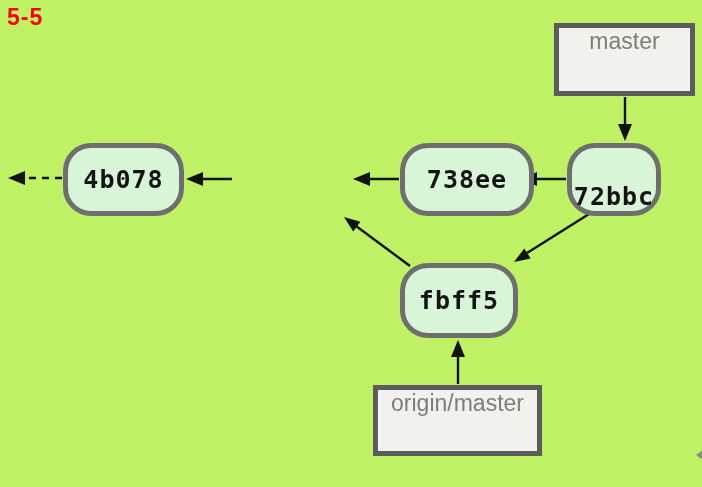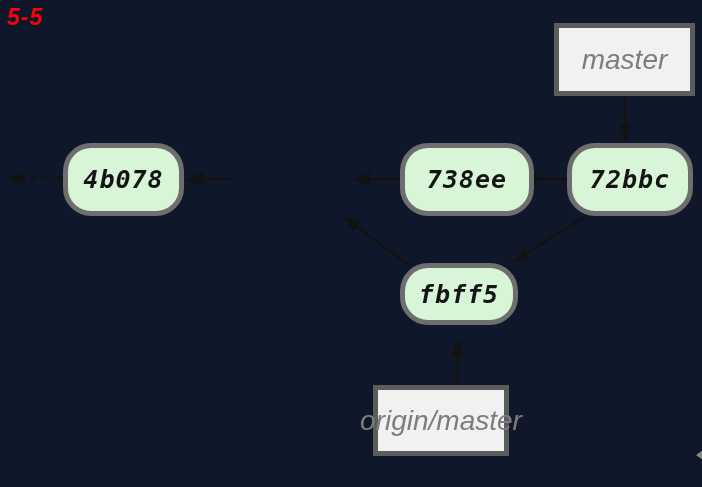--- a/index.html
+++ b/index.html
@@ -1,23 +1,22 @@
 <!DOCTYPE html>
 <html style="--commit-fill: #d8f5d8; --commit-border: #6e6e6e; --ref-fill: #f1f1f0; --ref-border: #5c5c5c; --ref-text: #7d7d7d; --arrow: #121212; --figure-label-color: #fb0007;"><head>
 <meta charset="utf-8">
 <style>
   html, body { margin: 0; padding: 0; background: #ffffff; }
   .canvas {
     position: relative;
     width: 702px;
     height: 487px;
-    background: #0f172a;
+    background: #bef264;
     overflow: hidden;
     font-family: "Liberation Sans", sans-serif;
-    font-style: italic;
   }
   .figure-label {
     position: absolute;
     left: 7px;
     top: 4px;
     font-size: 23px;
     font-weight: bold;
     letter-spacing: 1px;
     color: var(--figure-label-color, #fb0007);
   }
@@ -43,23 +42,23 @@
     font-size: 25px;
     color: #141414;
     letter-spacing: 1px;
   }
   .ref-box {
     position: absolute;
     box-sizing: border-box;
     background: var(--ref-fill, #f1f1f0);
     border: 5px solid var(--ref-border, #5c5c5c);
     display: flex;
-    align-items: center;
+    align-items: flex-start;
     justify-content: center;
-    font-size: 28px;
+    font-size: 23px;
     color: var(--ref-text, #7d7d7d);
   }
   .edge-artifact {
     position: absolute;
     left: 696px;
     top: 450px;
     width: 0; height: 0;
     border-top: 5px solid transparent;
     border-bottom: 5px solid transparent;
     border-right: 7px solid #8a8a8a;
@@ -101,31 +100,31 @@
 
   <div class="commit-node" style="left:63px; top:143px; width:121px;">
     <span>4b078</span>
   </div>
 
 
   <div class="commit-node" style="left:400px; top:143px; width:134px;">
     <span>738ee</span>
   </div>
 
-  <div class="commit-node" style="left:567px; top:143px; width:126px;">
+  <div class="commit-node" style="left:567px; top:143px; width:94px;align-items:flex-end;">
     <span>72bbc</span>
   </div>
 
-  <div class="commit-node" style="left:400px; top:263px; width:118px; height:62px;">
+  <div class="commit-node" style="left:400px; top:263px; width:118px; height:75px;">
     <span>fbff5</span>
   </div>
 
   <div class="ref-box" style="left:554px; top:23px; width:141px; height:73px;">
     <span>master</span>
   </div>
 
-  <div class="ref-box" style="left:373px; top:385px; width:136px; height:71px;">
+  <div class="ref-box" style="left:373px; top:385px; width:169px; height:71px;">
     <span>origin/master</span>
   </div>
 
   <div class="edge-artifact"></div>
 
 </div>
 
 </body></html>

